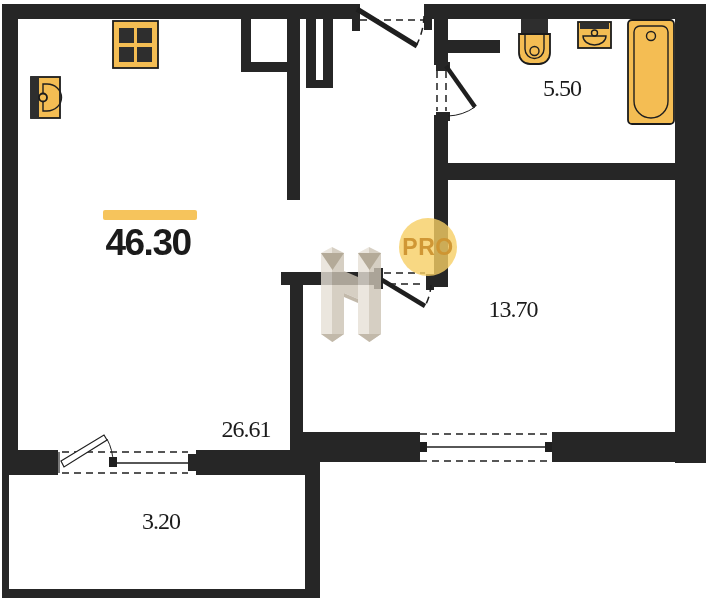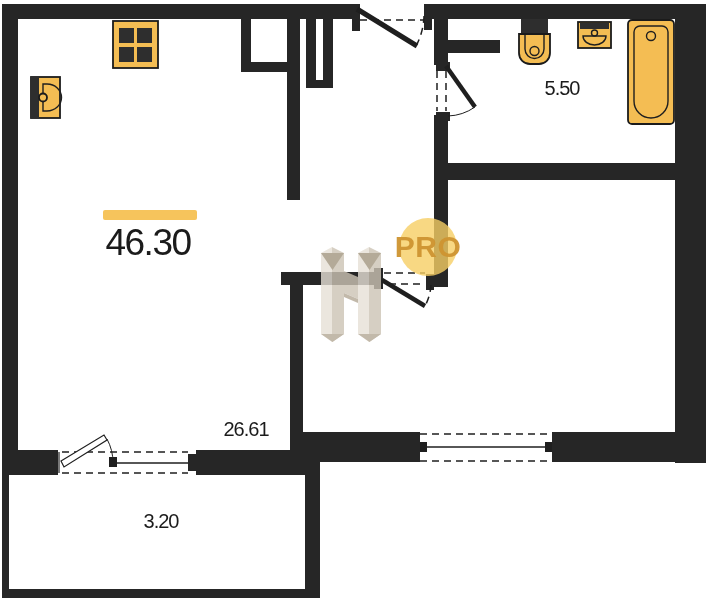--- a/index.html
+++ b/index.html
@@ -4,33 +4,33 @@
 <style>
   html,body{margin:0;padding:0;background:#ffffff;}
   #canvas{
     position:relative;width:707px;height:600px;background:#ffffff;overflow:hidden;
     font-family:"Liberation Sans", sans-serif;
   }
   .w{position:absolute;background:var(--wall);}
   .room{position:absolute;}
   .area-label{
     position:absolute;transform:translate(-50%,-50%);
-    font-size:20px;letter-spacing:-1px;color:var(--label_text);white-space:nowrap;
+    font-size:24px;letter-spacing:-1px;color:var(--label_text);white-space:nowrap;font-family:Liberation Serif, serif;
   }
   .total-label{
     position:absolute;transform:translate(-50%,-50%);
-    font-size:37px;font-weight:400;letter-spacing:-1.5px;color:var(--label_text);white-space:nowrap;
+    font-size:37px;font-weight:700;letter-spacing:-1.5px;color:var(--label_text);white-space:nowrap;
   }
   .accent-bar{position:absolute;left:103px;top:210px;width:94px;height:10px;
     background:var(--accent_bar);border-radius:2px;}
   #overlay{position:absolute;left:0;top:0;}
   .pro{
     position:absolute;left:399px;top:218px;width:58px;height:58px;border-radius:50%;
     background:var(--pro_circle);display:flex;align-items:center;justify-content:center;
-    font-size:30px;font-weight:700;letter-spacing:.5px;color:var(--pro_text);
+    font-size:23px;font-weight:700;letter-spacing:.5px;color:var(--pro_text);
   }
   .sym{stroke:#1f1f1f;fill:none;}
   .dash{stroke:#1f1f1f;fill:none;stroke-width:1.5;stroke-dasharray:7 5;}
   .fx{fill:var(--fixture);stroke:var(--fixture_stroke);stroke-width:1.8;}
   .fxd{fill:var(--fixture_dark);stroke:none;}
   .fxline{fill:none;stroke:#1f1f1f;stroke-width:1.4;}
 </style>
 </head>
 <body>
 
@@ -162,15 +162,16 @@
     </g>
   </svg>
 
   <div class="pro">PRO</div>
 
   <div class="accent-bar"></div>
   <div class="total-label" style="left:148px;top:243px;">46.30</div>
 
   <div class="area-label" style="left:246px;top:429px;">26.61</div>
   <div class="area-label" style="left:562px;top:88px;">5.50</div>
+  <div class="area-label" style="left:513px;top:309px;">13.70</div>
   <div class="area-label" style="left:161px;top:521px;">3.20</div>
 
 </div>
 
 </body></html>

